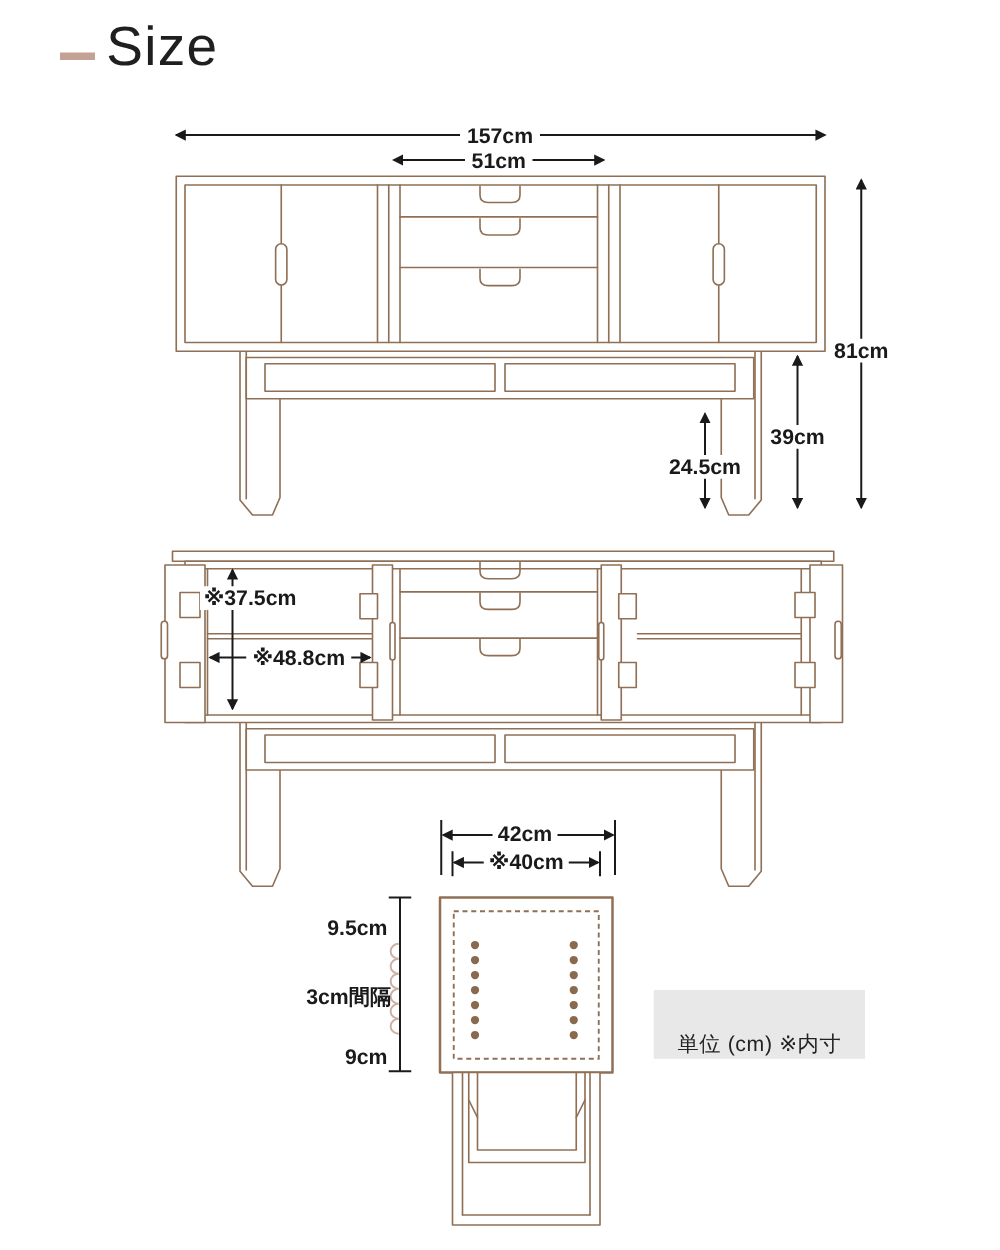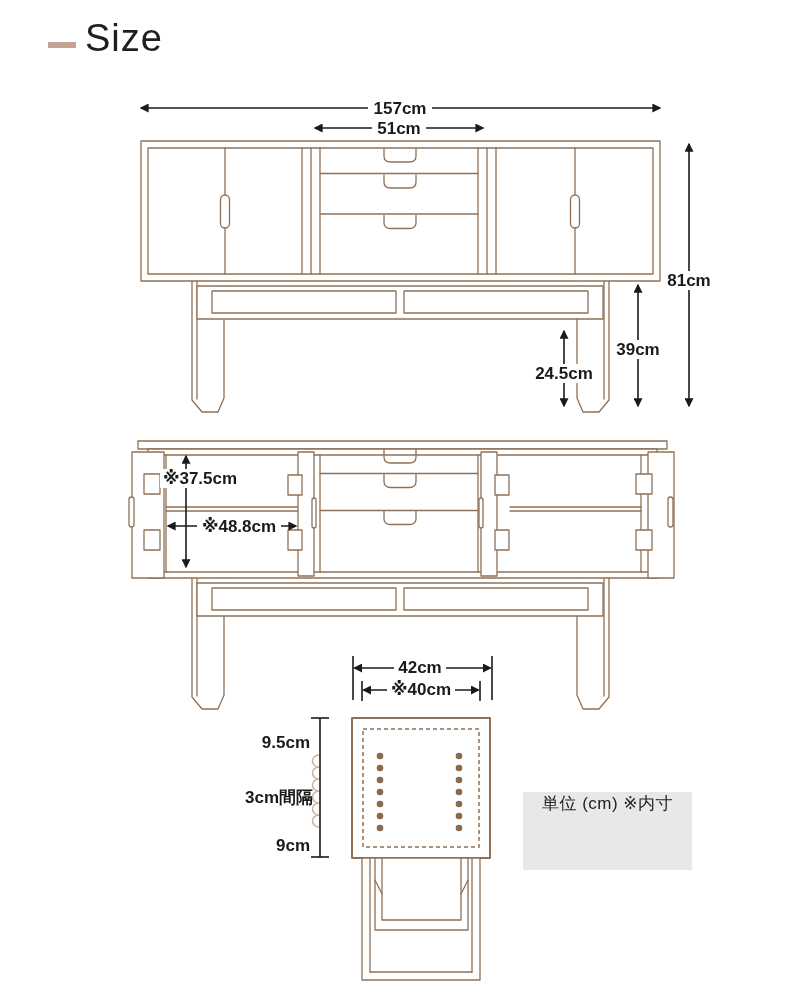--- a/index.html
+++ b/index.html
@@ -3,36 +3,36 @@
 <meta charset="utf-8">
 <style>
   html,body{margin:0;padding:0;}
   body{
     width:800px;height:1000px;position:relative;background:#ffffff;
     font-family:"Liberation Sans","DejaVu Sans",sans-serif;color:#1a1a1a;
     overflow:hidden;
   }
   .page-header{position:absolute;top:16px;left:48px;display:flex;align-items:center;}
   .title-dash{width:28px;height:6px;background:#c3a294;margin-top:14px;margin-right:9px;}
-  .page-title{font-size:38px;font-weight:400;letter-spacing:1px;color:#1f1f1f;line-height:44px;}
+  .page-title{font-size:44px;font-weight:400;letter-spacing:1px;color:#1f1f1f;line-height:44px;}
   svg.diagram{position:absolute;left:0;top:0;}
   svg text{font-family:"Liberation Sans","DejaVu Sans",sans-serif;font-weight:600;font-size:17px;fill:#1a1a1a;}
   .t-mid{text-anchor:middle;}
   .t-end{text-anchor:end;}
   .f{stroke:#8f7056;stroke-width:1.3;fill:none;stroke-linejoin:round;stroke-linecap:round;}
   .fw{stroke:#8f7056;stroke-width:1.3;fill:#ffffff;stroke-linejoin:round;}
   .fw2{stroke:#8f7056;stroke-width:2;fill:#ffffff;stroke-linejoin:round;}
   .dashed{stroke:#8f7056;stroke-width:1.5;fill:none;stroke-dasharray:4 3;}
   .dot{fill:#8a6a4f;stroke:none;}
   .dim{stroke:#1a1a1a;stroke-width:1.6;fill:none;}
   .lbl-bg{fill:#ffffff;stroke:none;}
   .coil{stroke:#ccb2a4;stroke-width:1.6;fill:none;}
   .unit-note{
-    position:absolute;left:523px;top:792px;width:169px;height:78px;
-    background:#e8e8e8;display:flex;align-items:flex-start;justify-content:center;
+    position:absolute;left:523px;top:792px;width:169px;height:55px;
+    background:#e8e8e8;display:flex;align-items:flex-end;justify-content:center;
     font-size:17px;font-weight:500;color:#222;letter-spacing:0.5px;
   }
 </style>
 </head>
 <body>
 
 <div class="page-header">
   <span class="title-dash"></span>
   <span class="page-title">Size</span>
 </div>

